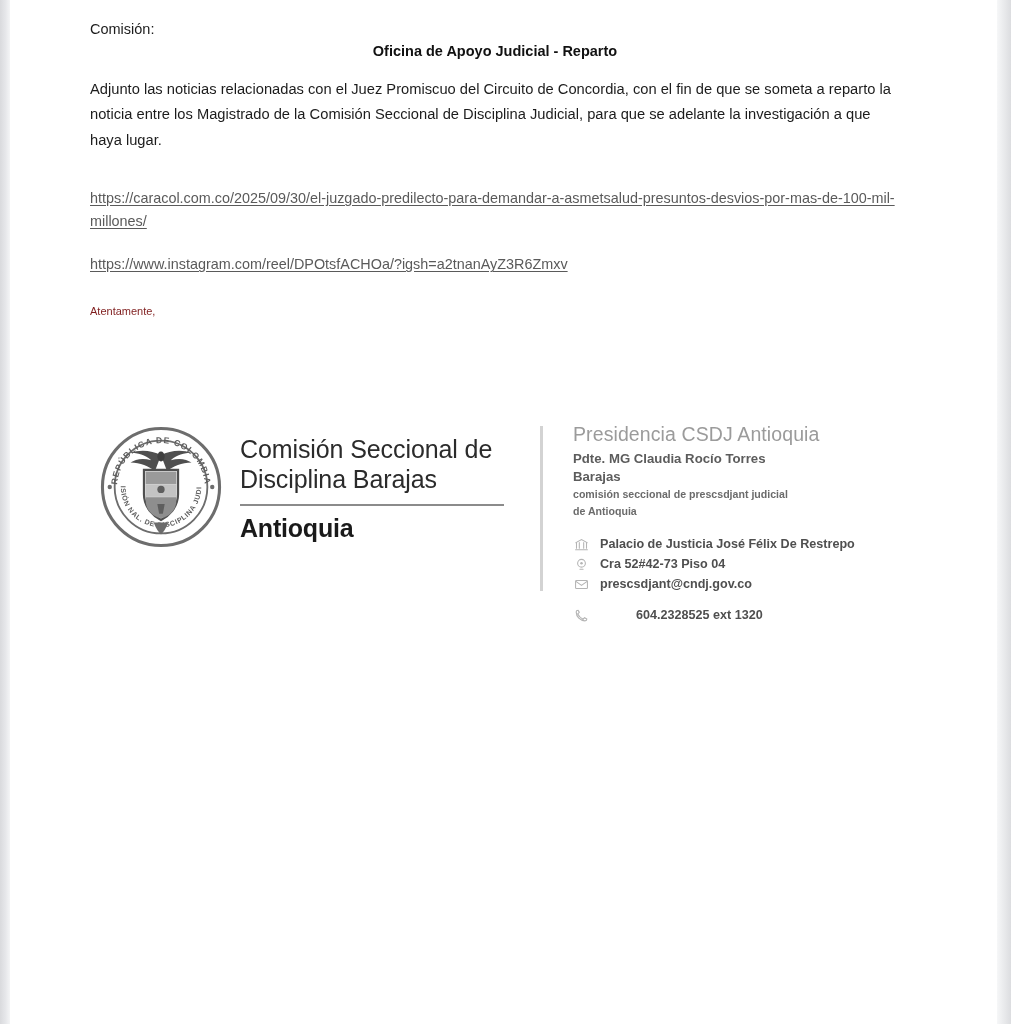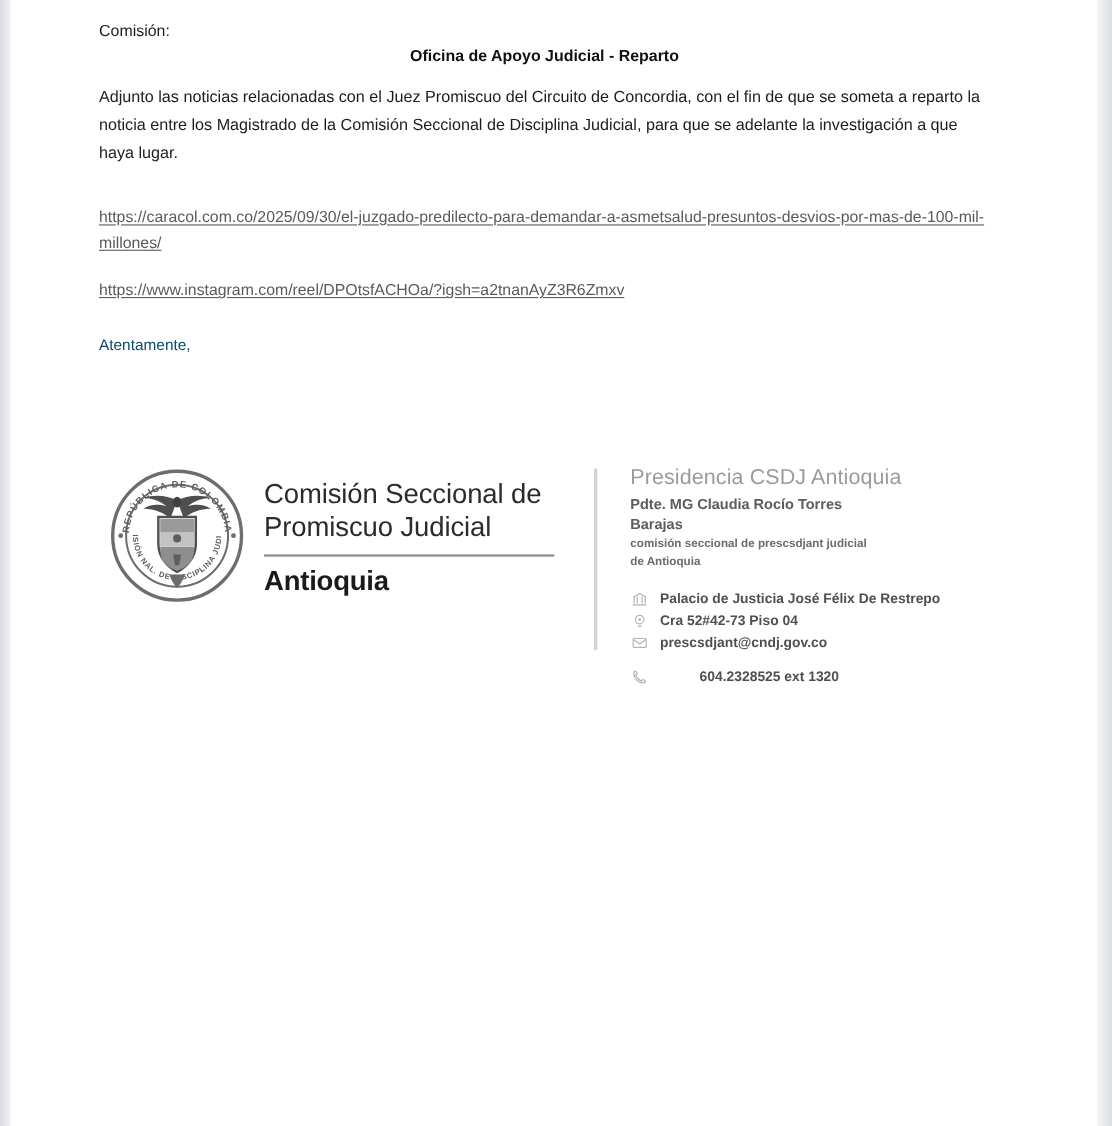--- a/index.html
+++ b/index.html
@@ -96,22 +96,22 @@
     word-break: break-all;
     display: inline;
     cursor: pointer;
   }
   .link-wrap-1 {
     width: 812px;
     display: block;
   }
 
   .closing {
-    font-size: 14px;
-    color: #0c4a6e;
+    font-size: 11px;
+    color: #7f1d1d;
     margin: 28px 0 0 0;
   }
 
   
   .signature {
     position: absolute;
     left: 90px;
     top: 418px;
     width: 800px;
     display: flex;
@@ -288,21 +288,21 @@
           <rect x="75" y="96" width="50" height="20" fill="#c3c3c3"></rect>
           <path d="M75 117 L125 117 L125 123 C125 140 110 150 100 151 C90 150 75 140 75 123 Z" fill="#8e8e8e"></path>
           <circle cx="100" cy="104" r="6" fill="#5e5e5e"></circle>
           <path d="M94 128 L106 128 L103 144 L97 144 Z" fill="#5e5e5e"></path>
           <path d="M88 158 C 92 168 96 174 100 178 C 104 174 108 168 112 158 Z" fill="#6b6b6b"></path>
         </svg>
       </div>
 
       <div class="brand-text">
         <div class="brand-line1">Comisión Seccional de</div>
-        <div class="brand-line2">Promiscuo Judicial</div>
+        <div class="brand-line2">Disciplina Barajas</div>
         <div class="brand-rule"></div>
         <div class="brand-region">Antioquia</div>
       </div>
     </div>
 
     <div class="divider"></div>
 
     <div class="details">
       <div class="presidency-title">Presidencia CSDJ Antioquia</div>
       <div class="officer-name">Pdte. MG Claudia Rocío Torres</div>

